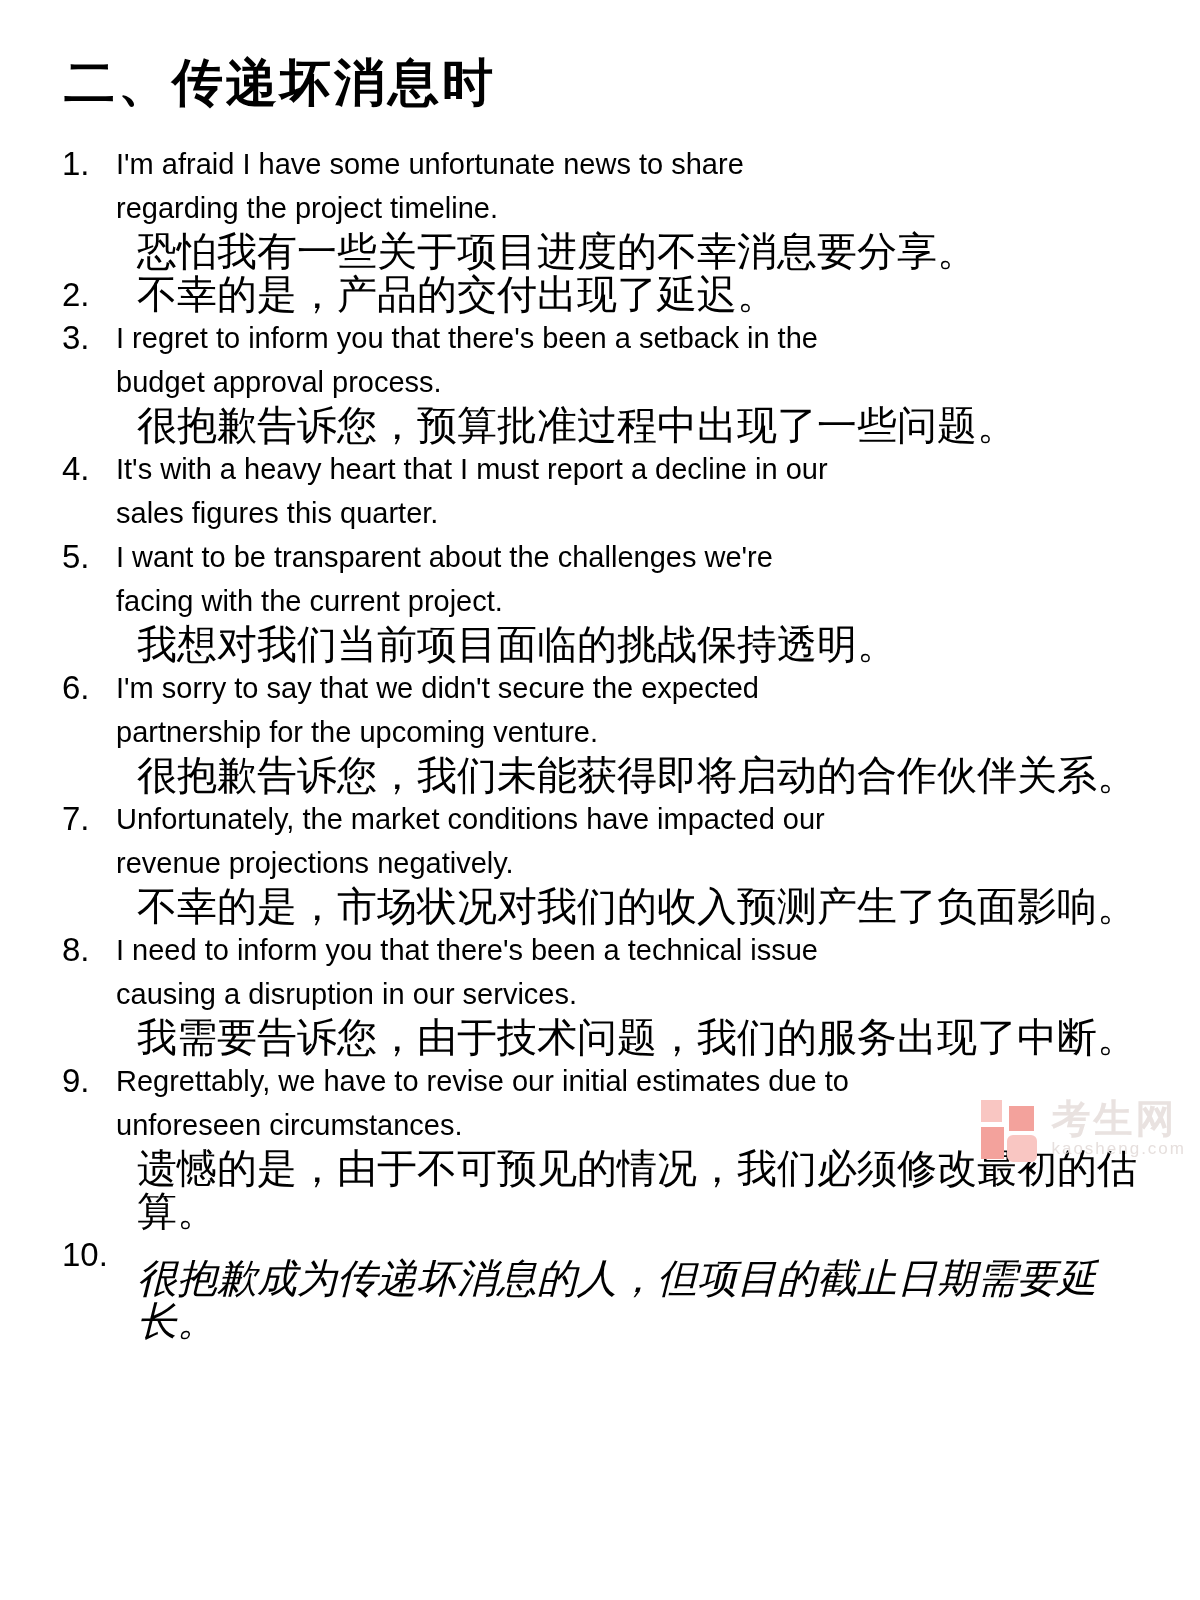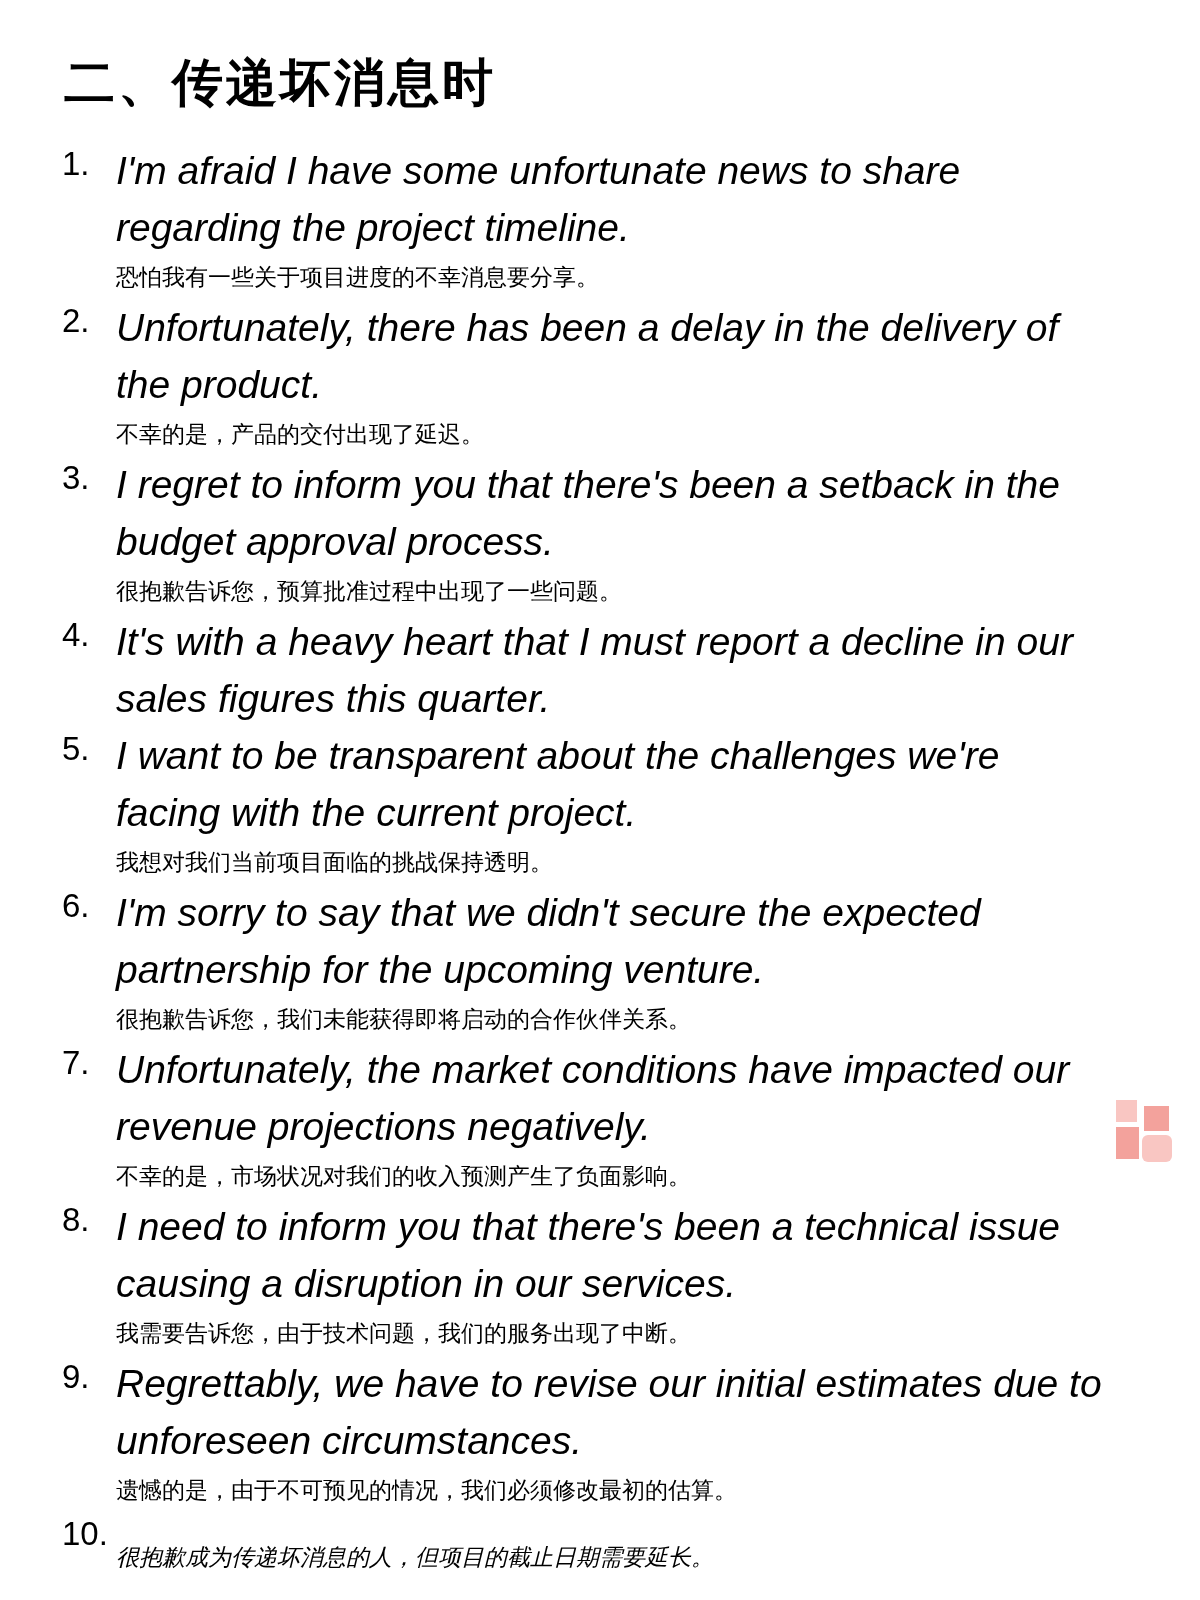--- a/index.html
+++ b/index.html
@@ -36,30 +36,30 @@
   }
   .num {
     flex: 0 0 54px;
     width: 54px;
     font-size: 33px;
     line-height: 43px;
     color: #000000;
   }
   .content { flex: 1; min-width: 0; }
   .en {
-    font-size: 39px;
-    line-height: 57px;
+    font-size: 29px;
+    line-height: 44px;
     color: #000000;
     white-space: pre-line;
-    font-style: italic;
   }
   .zh {
-    font-size: 23px;
+    font-size: 40px;
     line-height: 43px;
     color: #000000;
+    margin-left: 21px;
   }
   .item.last .zh { margin-top: 24px; font-style: italic; }
 
   
   .watermark {
     position: absolute;
     right: 14px;
     bottom: 10px;
     display: flex;
     align-items: center;
@@ -103,22 +103,20 @@
       <div class="content">
         <div class="en">I'm afraid I have some unfortunate news to share
 regarding the project timeline.</div>
         <div class="zh">恐怕我有一些关于项目进度的不幸消息要分享。</div>
       </div>
     </div>
 
     <div class="item">
       <div class="num">2.</div>
       <div class="content">
-        <div class="en">Unfortunately, there has been a delay in the delivery of
-the product.</div>
         <div class="zh">不幸的是，产品的交付出现了延迟。</div>
       </div>
     </div>
 
     <div class="item">
       <div class="num">3.</div>
       <div class="content">
         <div class="en">I regret to inform you that there's been a setback in the
 budget approval process.</div>
         <div class="zh">很抱歉告诉您，预算批准过程中出现了一些问题。</div>
@@ -187,15 +185,19 @@
 
   </div>
 
   <div class="watermark">
     <div class="wm-logo">
       <div class="b1"></div>
       <div class="b2"></div>
       <div class="b3"></div>
       <div class="b4"></div>
     </div>
+    <div class="wm-text">
+      <div class="wm-name">考生网</div>
+      <div class="wm-domain">kaosheng.com</div>
+    </div>
   </div>
 
 </div>
 
 </body></html>

